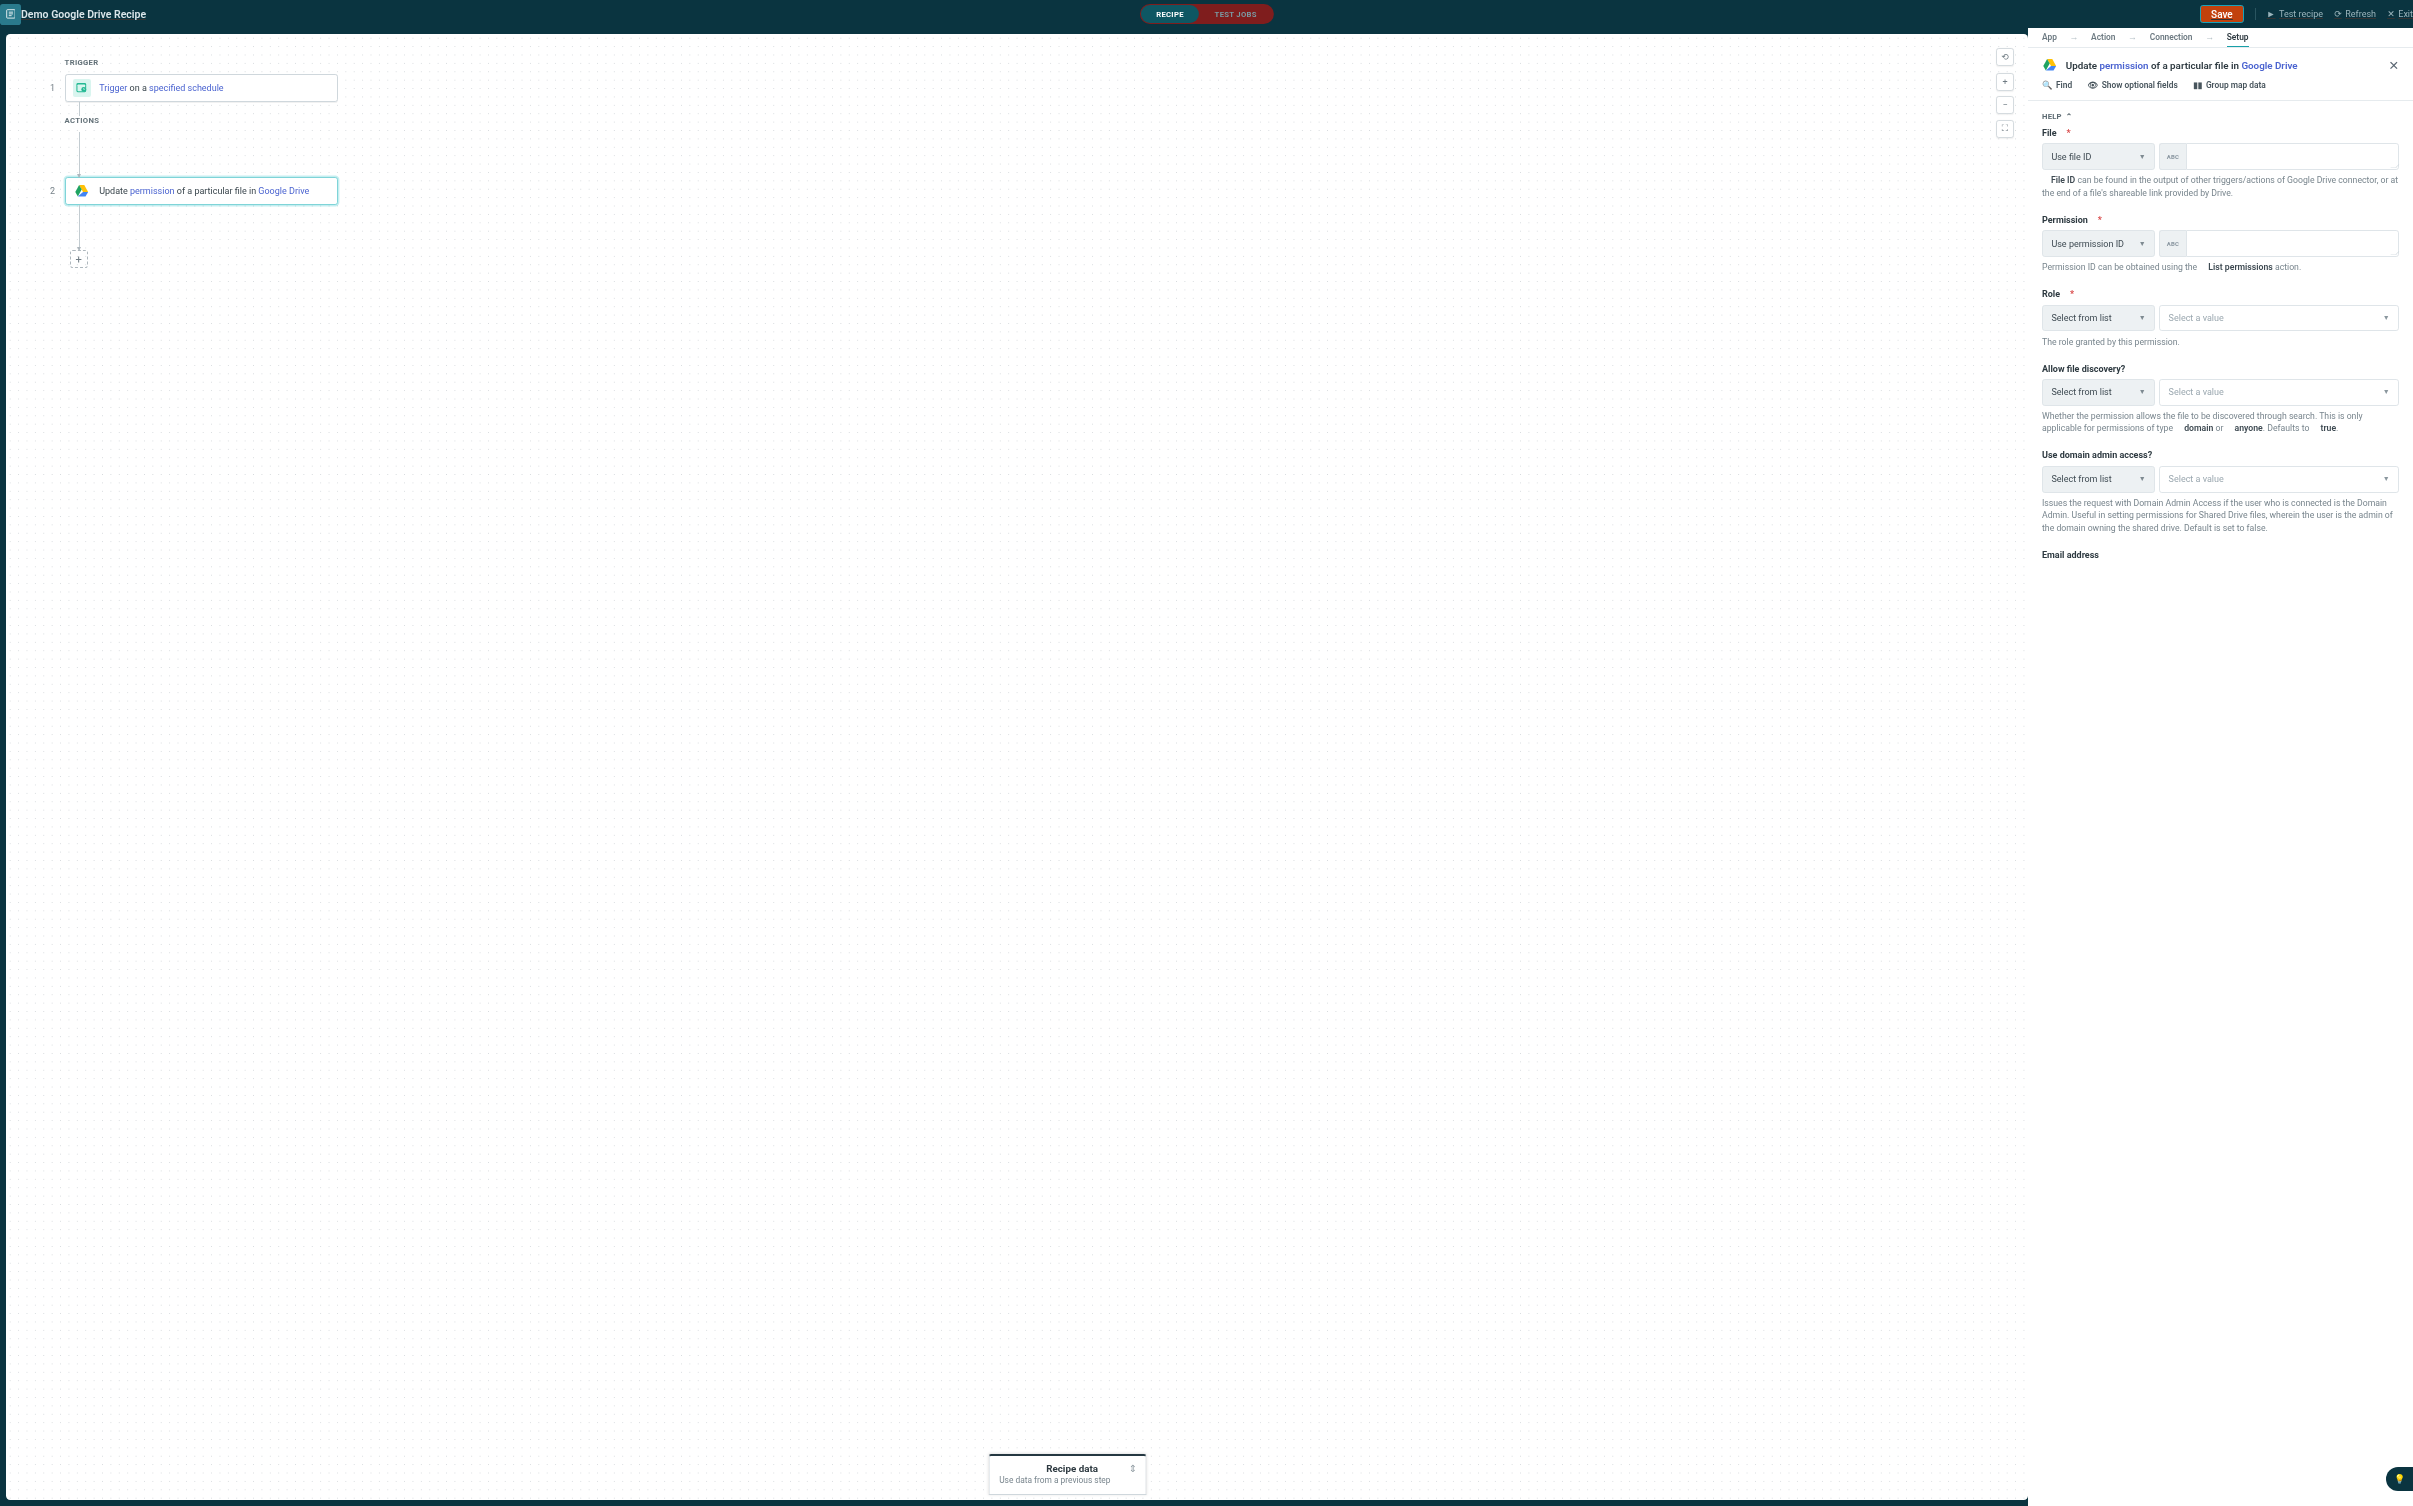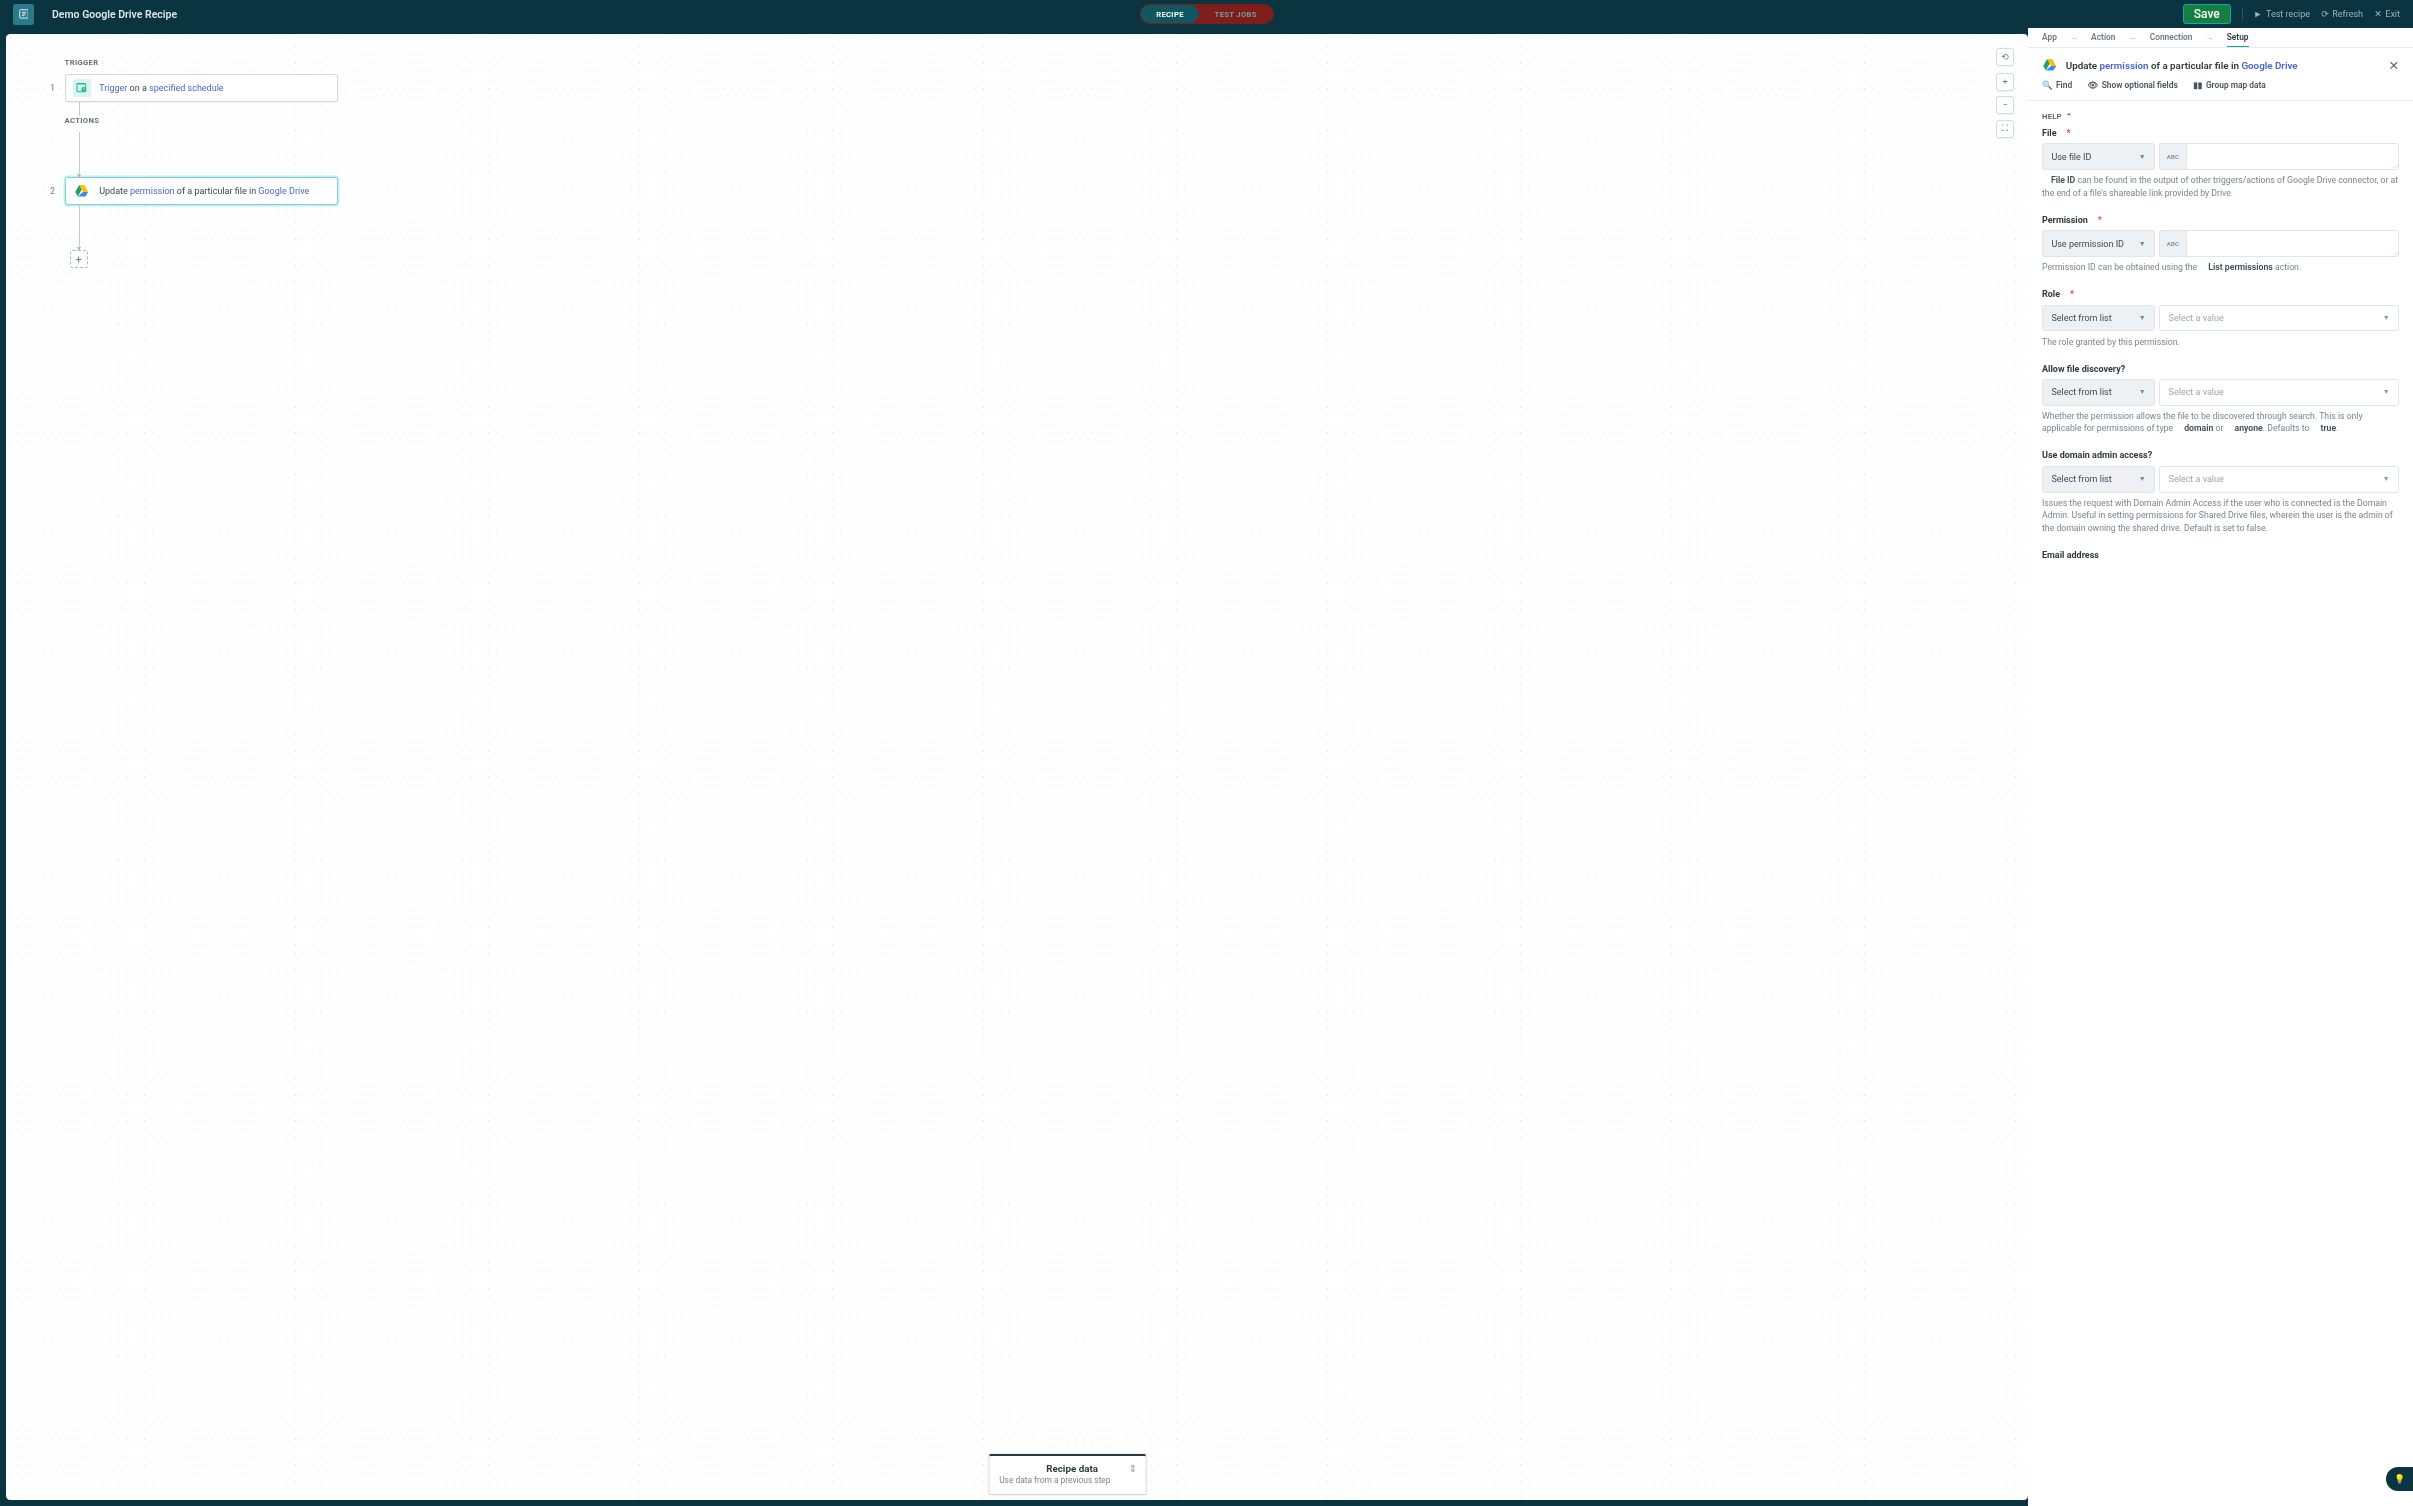--- a/index.html
+++ b/index.html
@@ -1,26 +1,26 @@
 <!DOCTYPE html>
 <html style="font-size:11.2px"><head>
 <meta charset="utf-8">
 <style>
 * { margin:0; padding:0; box-sizing:border-box; font-family:-apple-system,BlinkMacSystemFont,"Segoe UI",Roboto,sans-serif; }
 body { background:#0a3440; color:#333; font-size:9px; overflow:hidden; }
 
 
-.topbar { height:28px; background:#0a3440; display:flex; align-items:center; padding:0 13px; gap:18px; }
+.topbar { height:28px; background:#0a3440; display:flex; align-items:center; padding:0 0; gap:0;text-decoration:underline; }
 .topbar .doc-icon { width:21px; height:21px; background:#2a7a8c; border-radius:2.8px; display:flex; align-items:center; justify-content:center; color:#fff; }
 .topbar .title { color:#dbe6ea; font-weight:600; font-size:10.5px; flex:0 0 auto; }
 .topbar .center { position:absolute; left:50%; transform:translateX(-50%); display:flex; background:#7f1d1d; border-radius:11.2px; padding:1.4px; }
 .topbar .pill { padding:4.2px 15.4px; border-radius:9.8px; font-size:7.7px; font-weight:700; letter-spacing:0.3px; color:#7a9aa3; cursor:pointer; text-transform:uppercase; }
 .topbar .pill.active { background:#0e5763; color:#fff; }
 .topbar .right { margin-left:auto; display:flex; align-items:center; gap:11.2px; }
-.topbar .save-btn { background:#15803d; border:0.7px solid #16a2bb; color:#fff; padding:2.1px 9.8px; border-radius:2.8px; font-size:12px; font-weight:500; cursor:pointer;margin-left:36px; }
+.topbar .save-btn { background:#c2410c; border:0.7px solid #16a2bb; color:#fff; padding:2.1px 9.8px; border-radius:2.8px; font-size:10px; font-weight:500; cursor:pointer;margin-left:36px; }
 .topbar .menu-item { color:#9bb5bc; font-size:9px; display:flex; align-items:center; gap:3.5px; cursor:pointer; }
 .topbar .sep { width:0.7px; height:11.2px; background:#2a5560; }
 
 .workspace { position:absolute; top:28px; bottom:0; left:0; right:0; display:flex; }
 
 
 .canvas-wrap { flex:1; padding:5.6px 0 5.6px 5.6px; position:relative; }
 .canvas { position:absolute; inset:5.6px 0 5.6px 5.6px; background:#fff; border-radius:4.2px;
   background-image:radial-gradient(circle,#d6dadd 0.7px,transparent 0.7px);
   background-size:8.4px 8.4px; overflow:hidden; }

